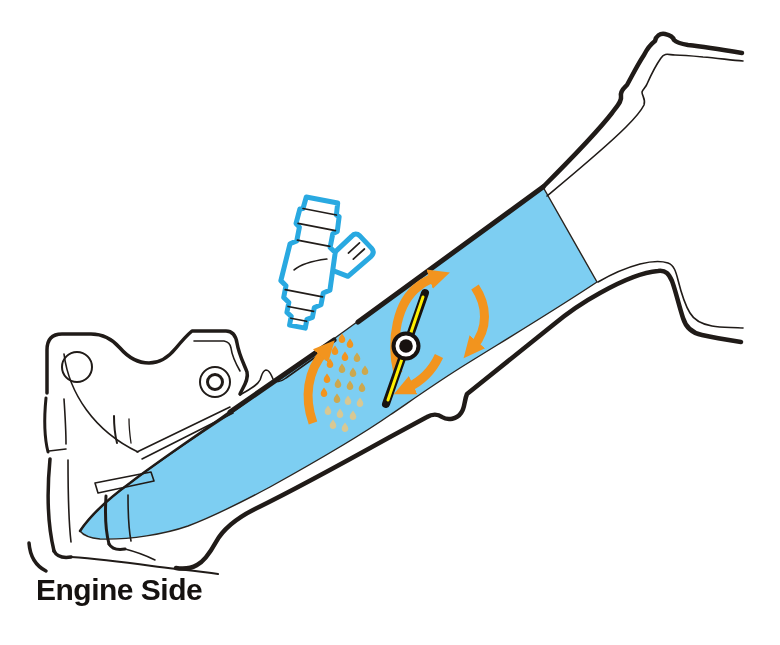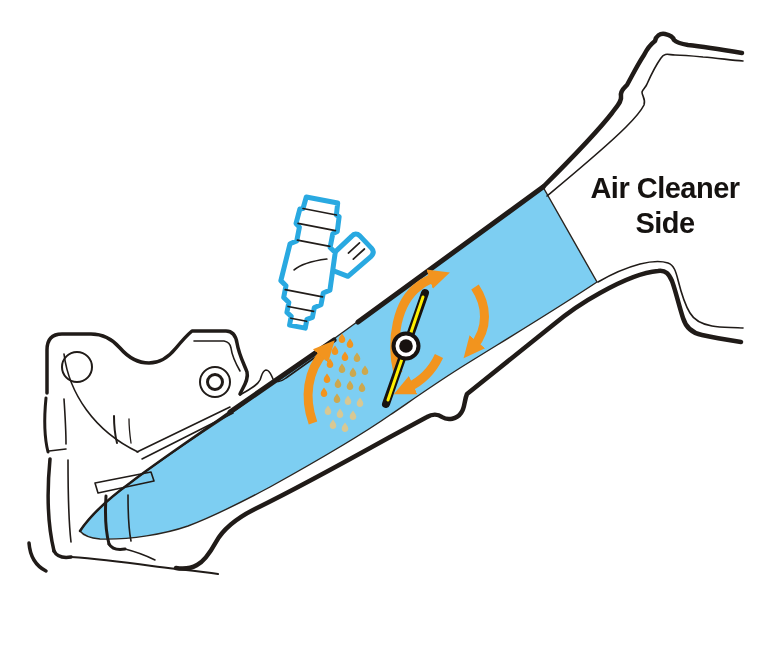--- a/index.html
+++ b/index.html
@@ -141,19 +141,16 @@
       <path class="injd" d="M -19,27.5 L 19,27.5"></path>
       <path class="injd" d="M -16.5,44 L 16.5,44"></path>
       <path class="injd" d="M 16,57 C 4,61 -8,66 -14,74"></path>
       <path class="injd" d="M -19,95 L 19,95"></path>
       <path class="injd" d="M -13,111 L 13,111"></path>
       <path class="injd" d="M -8,122 L 8,122"></path>
     </g>
   </svg>
 
 
+  <div class="lbl" id="lbl-engine">Engine Side</div>
 
-  <div class="lbl" id="lbl-aircleaner">
-    <span>Air Cleaner</span><br>
-    <span>Side</span>
-  </div>
 
 </div>
 
 </body></html>

